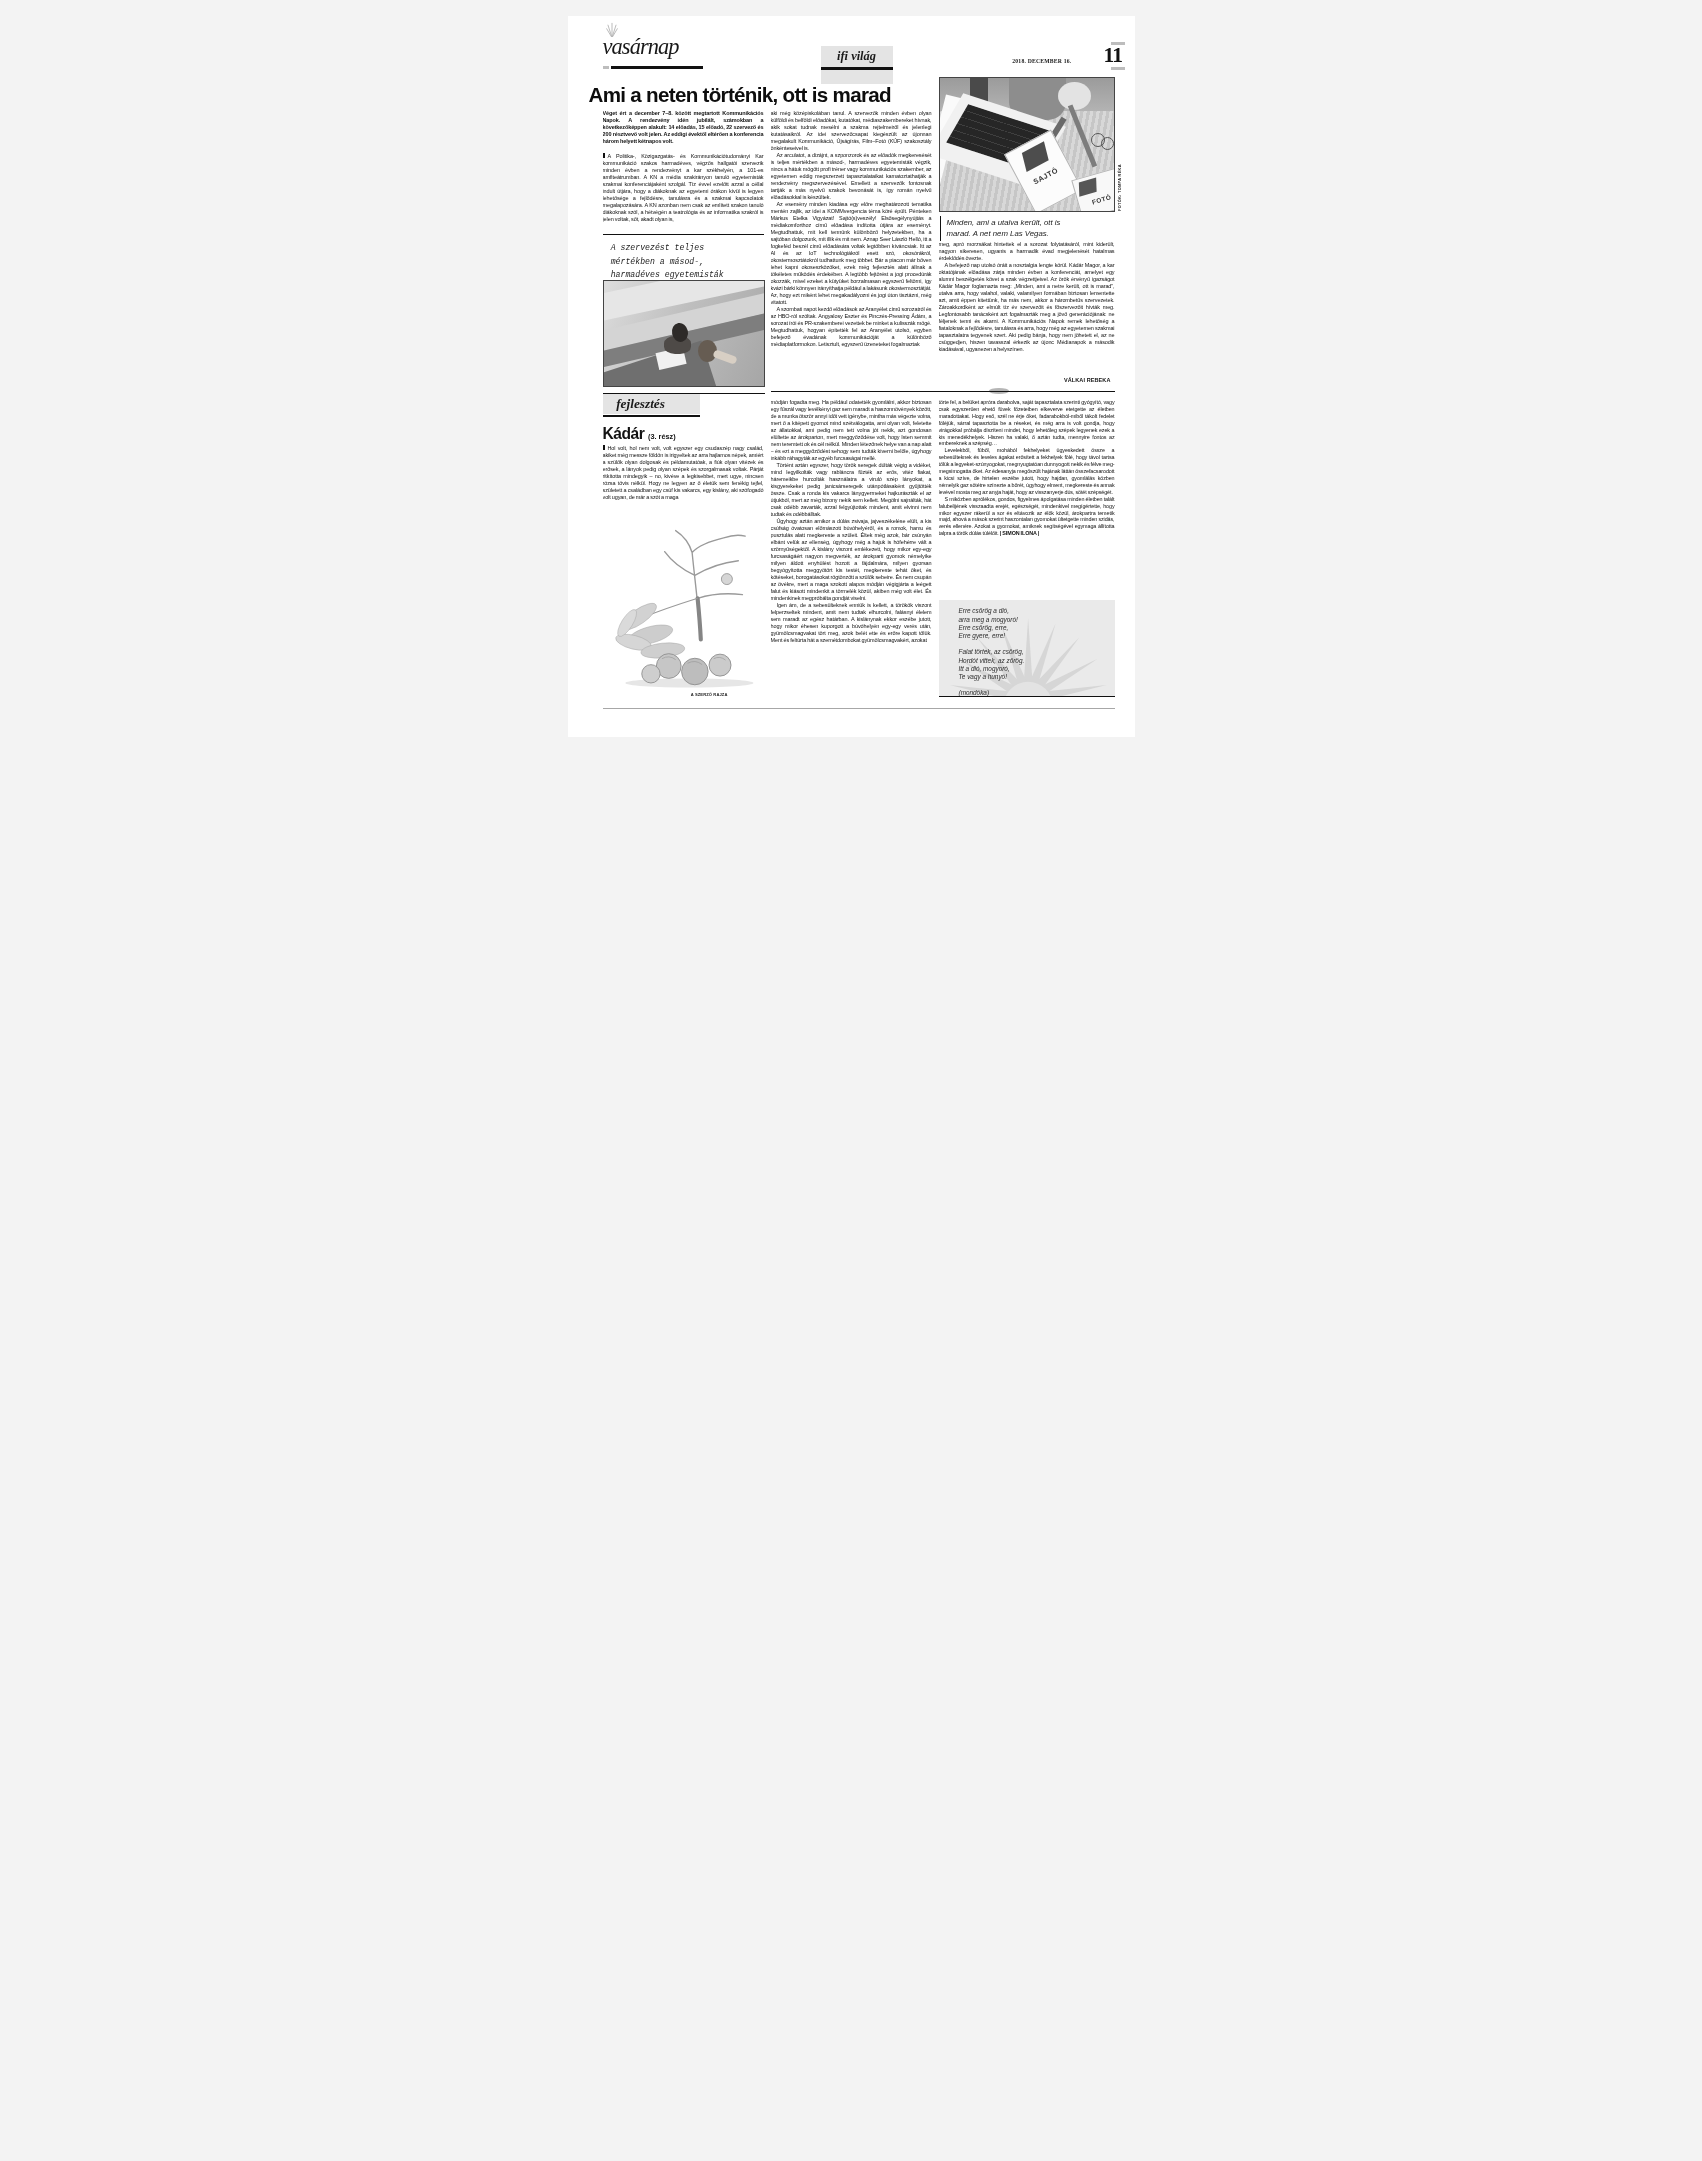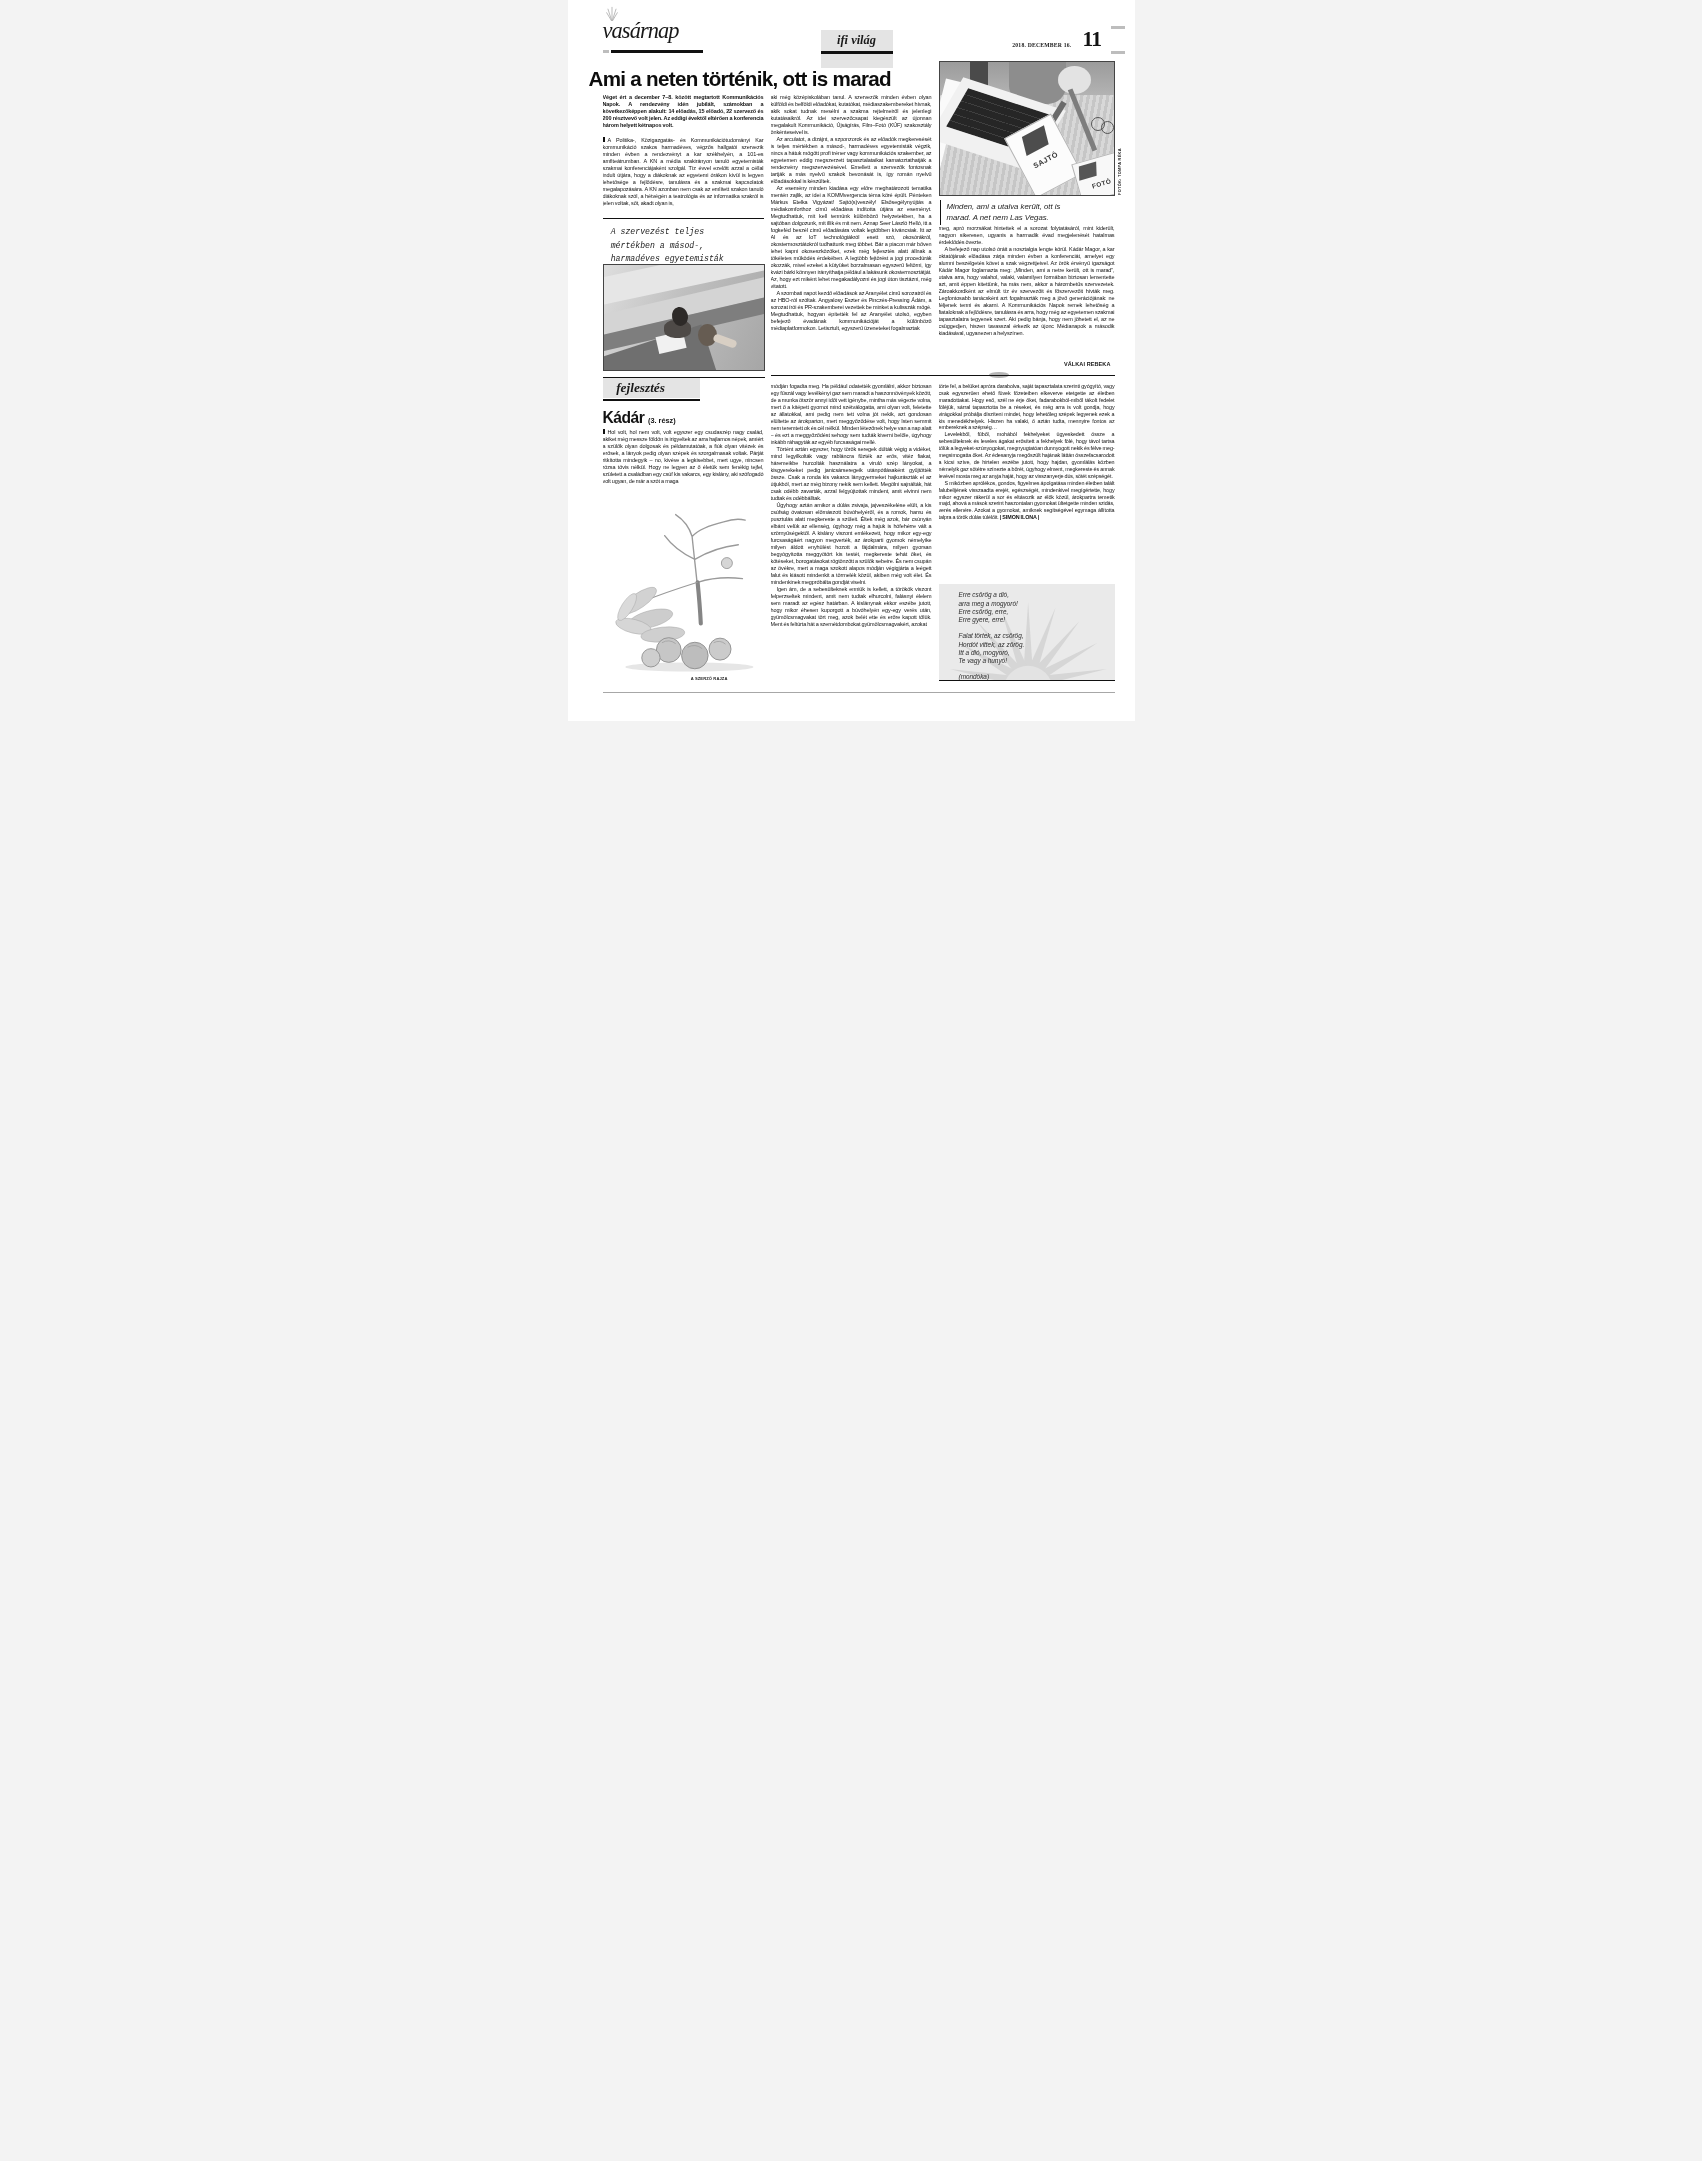--- a/index.html
+++ b/index.html
@@ -1,17 +1,17 @@
 <!DOCTYPE html>
 <html style="font-size:7.3px"><head>
 <meta charset="utf-8">
 <style>
   html,body { margin:0; padding:0; background:#f3f3f3; }
   .page {
-    position:relative; width:567px; height:721px; margin:0 auto;
+    position:relative; width:567px; height:721px; margin:16px auto;
     background:#ffffff; overflow:hidden; color:#121212;
     font-family:"Liberation Sans", sans-serif;
   }
   .abs { position:absolute; }
 
   
   .masthead { font-family:"Liberation Serif", serif; font-style:italic; font-size:22.4px;
               letter-spacing:-0.9px; color:#181818; }
   .bar { background:#111; }
   .graybar { background:#bdbdbd; }
@@ -118,21 +118,21 @@
   <div class="abs bar" style="left:43px; top:50px; width:92px; height:3.2px;"></div>
 
   <div class="abs section-box" style="left:253px; top:30px; width:72px; height:38px;">
     <span>ifi világ</span>
   </div>
   <div class="abs bar" style="left:253px; top:51px; width:72px; height:2.7px;"></div>
 
   <div class="abs date" style="left:435px; top:42px; width:69px;">2018. DECEMBER 16.</div>
 
   <div class="abs graybar" style="left:543px; top:26px; width:14.6px; height:3.2px;"></div>
-  <div class="abs pgnum" style="left:515px; top:28px; width:16.5px;">11</div>
+  <div class="abs pgnum" style="left:536px; top:28px; width:16.5px;">11</div>
   <div class="abs graybar" style="left:543px; top:51px; width:14.6px; height:3.2px;"></div>
 
   <div class="abs headline" style="left:21px; top:68px; width:339px;">Ami a neten történik, ott is marad</div>
 
   <div class="abs body-col lead-par" style="left:35px; top:94px; width:161px; height:41px;">Véget ért a december 7–8. között megtartott Kommunikációs Napok. A rendezvény idén jubilált, számokban a következőképpen alakult: 14 előadás, 15 előadó, 22 szervező és 200 résztvevő volt jelen. Az eddigi évektől eltérően a konferencia három helyett kétnapos volt.</div>
 
   <div class="abs body-col" style="left:35px; top:137px; width:161px; height:81px;">
     <p><span class="sq"></span><span>A Politika-, Közigazgatás- és Kommunikációtudományi Kar kommunikáció szakos harmadéves, végzős hallgatói szervezik minden évben a rendezvényt a kar székhelyén, a 101-es amfiteátrumban. A KN a média szakirányon tanuló egyetemisták szakmai konferenciájaként szolgál. Tíz évvel ezelőtt azzal a céllal indult útjára, hogy a diákoknak az egyetemi órákon kívül is legyen lehetősége a fejlődésre, tanulásra és a szakmai kapcsolatok megalapozására. A KN azonban nem csak az említett szakon tanuló diákoknak szól, a hétvégén a teatrológia és az informatika szakról is jelen voltak, sőt, akadt olyan is,</span></p>
   </div>
 

